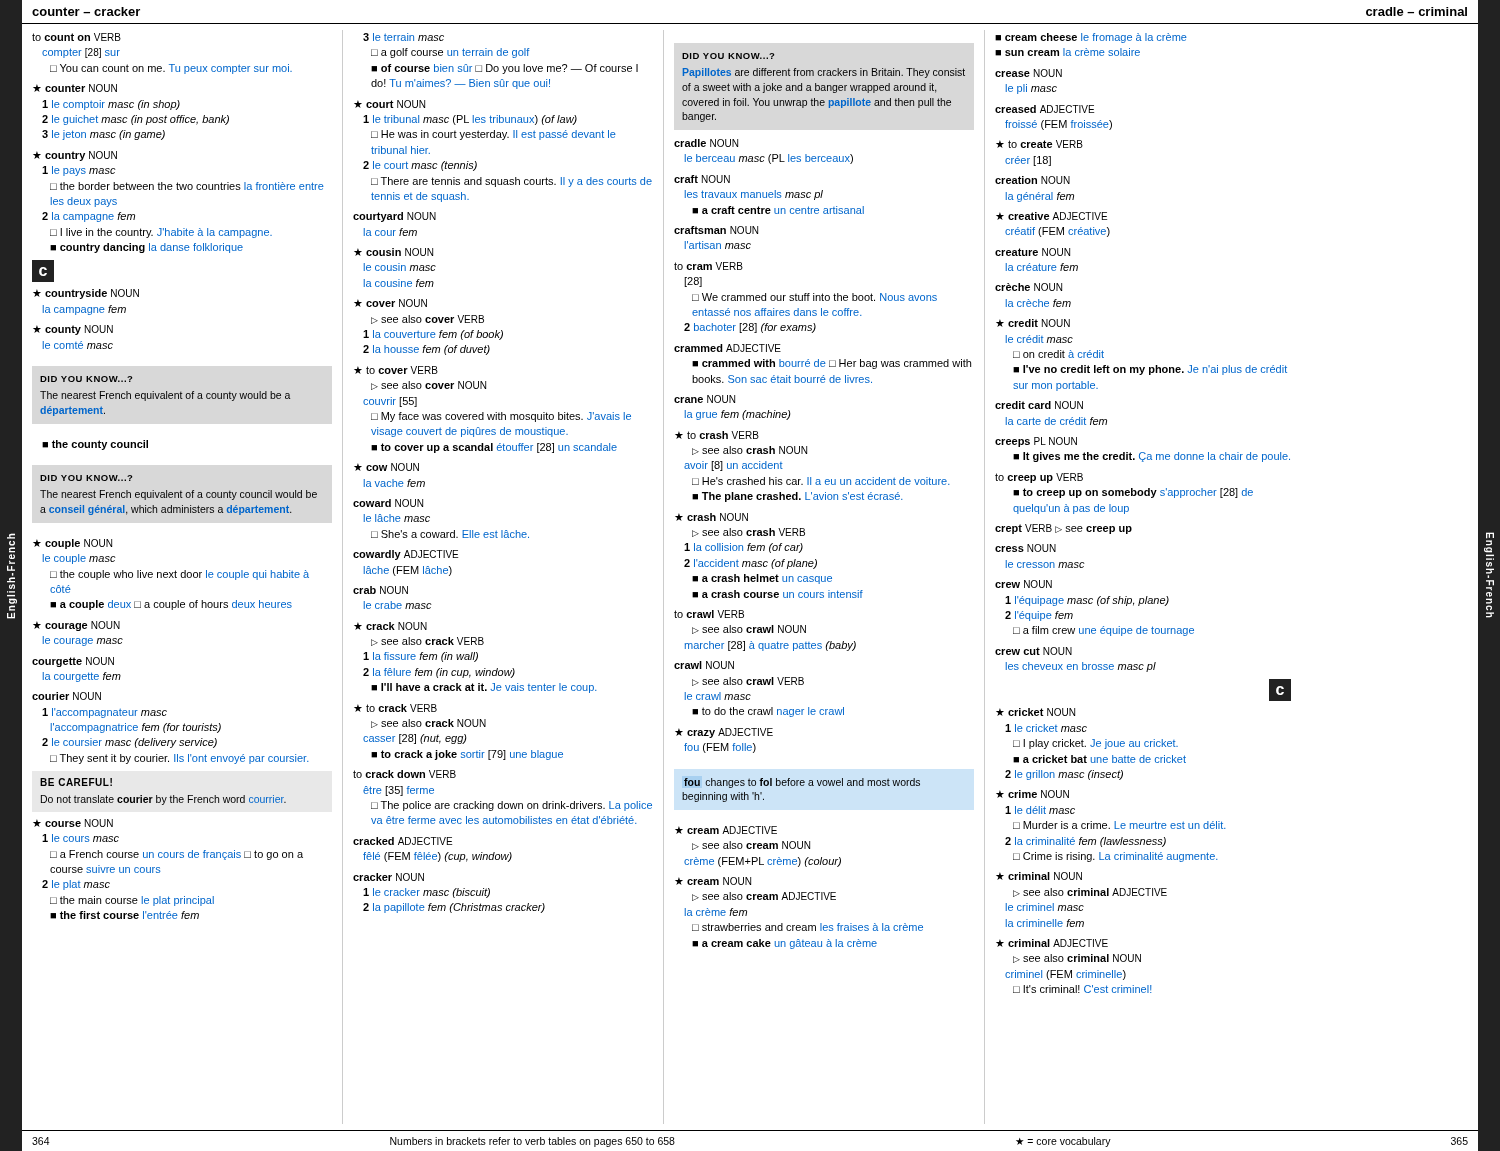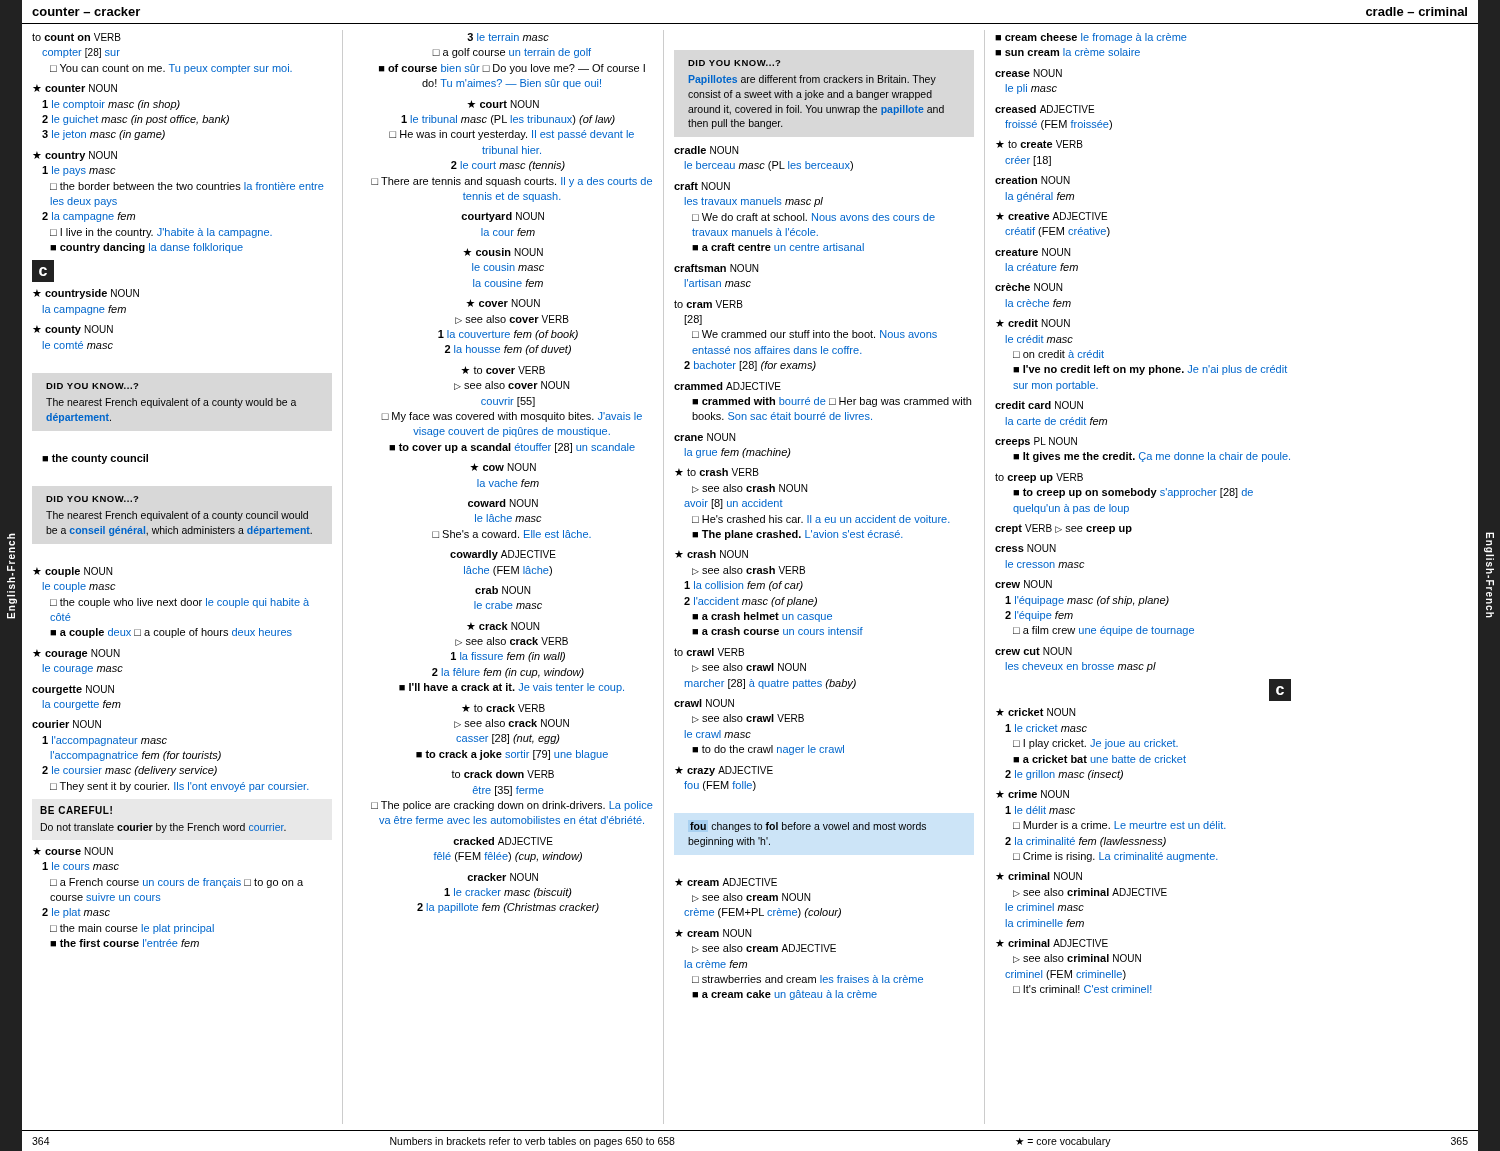--- a/index.html
+++ b/index.html
@@ -134,22 +134,22 @@
     .indent2 { margin-left: 18px; }
 
     .entry-block { margin-bottom: 5px; }
 
     b { font-weight: bold; }
     i { font-style: italic; }
 
     .dyk-highlight { font-weight: bold; color: #0066cc; }
     .dyk-box {
       background: #d8d8d8;
-      padding: 6px 14px;
-      margin: 20px 0;
+      padding: 6px 8px;
+      margin: 13px 0;
       font-size: 10.5px;
       line-height: 1.4;
     }
     .dyk-box .dyk-title {
       font-weight: bold;
       font-size: 9.5px;
       text-transform: uppercase;
       letter-spacing: 0.5px;
       margin-bottom: 3px;
     }
@@ -258,21 +258,21 @@
           <div class="indent2">□ a French course <span class="blue">un cours de français</span> □ to go on a course <span class="blue">suivre un cours</span></div>
           <div class="indent1"><b>2</b> <span class="blue">le plat</span> <i>masc</i></div>
           <div class="indent2">□ the main course <span class="blue">le plat principal</span></div>
           <div class="indent2">■ <b>the first course</b> <span class="blue">l'entrée</span> <i>fem</i></div>
         </div>
 
       </div>
 
       <div class="col-divider"></div>
 
-      <div class="col" style="max-width:320px;text-align:center;">
+      <div class="col" style="max-width:320px;">
 
         <div class="entry-block">
           <div class="indent1"><b>3</b> <span class="blue">le terrain</span> <i>masc</i></div>
           <div class="indent2">□ a golf course <span class="blue">un terrain de golf</span></div>
           <div class="indent2">■ <b>of course</b> <span class="blue">bien sûr</span> □ Do you love me? — Of course I do! <span class="blue">Tu m'aimes? — Bien sûr que oui!</span></div>
         </div>
 
         <div class="entry-block">
           <div>★ <b>court</b> <span style="font-size:10px;text-transform:uppercase;">noun</span></div>
           <div class="indent1"><b>1</b> <span class="blue">le tribunal</span> <i>masc</i> (PL <span class="blue">les tribunaux</span>) <i>(of law)</i></div>
@@ -372,21 +372,20 @@
         </div>
 
         <div class="entry-block">
           <div><b>cradle</b> <span style="font-size:10px;text-transform:uppercase;">noun</span></div>
           <div class="indent1"><span class="blue">le berceau</span> <i>masc</i> (PL <span class="blue">les berceaux</span>)</div>
         </div>
 
         <div class="entry-block">
           <div><b>craft</b> <span style="font-size:10px;text-transform:uppercase;">noun</span></div>
           <div class="indent1"><span class="blue">les travaux manuels</span> <i>masc pl</i></div>
-          <div class="indent2">□ We do craft at school. <span class="blue">Nous avons des cours de travaux manuels à l'école.</span></div>
           <div class="indent2">■ <b>a craft centre</b> <span class="blue">un centre artisanal</span></div>
         </div>
 
         <div class="entry-block">
           <div><b>craftsman</b> <span style="font-size:10px;text-transform:uppercase;">noun</span></div>
           <div class="indent1"><span class="blue">l'artisan</span> <i>masc</i></div>
         </div>
 
         <div class="entry-block">
           <div>to <b>cram</b> <span style="font-size:10px;text-transform:uppercase;">verb</span></div>

